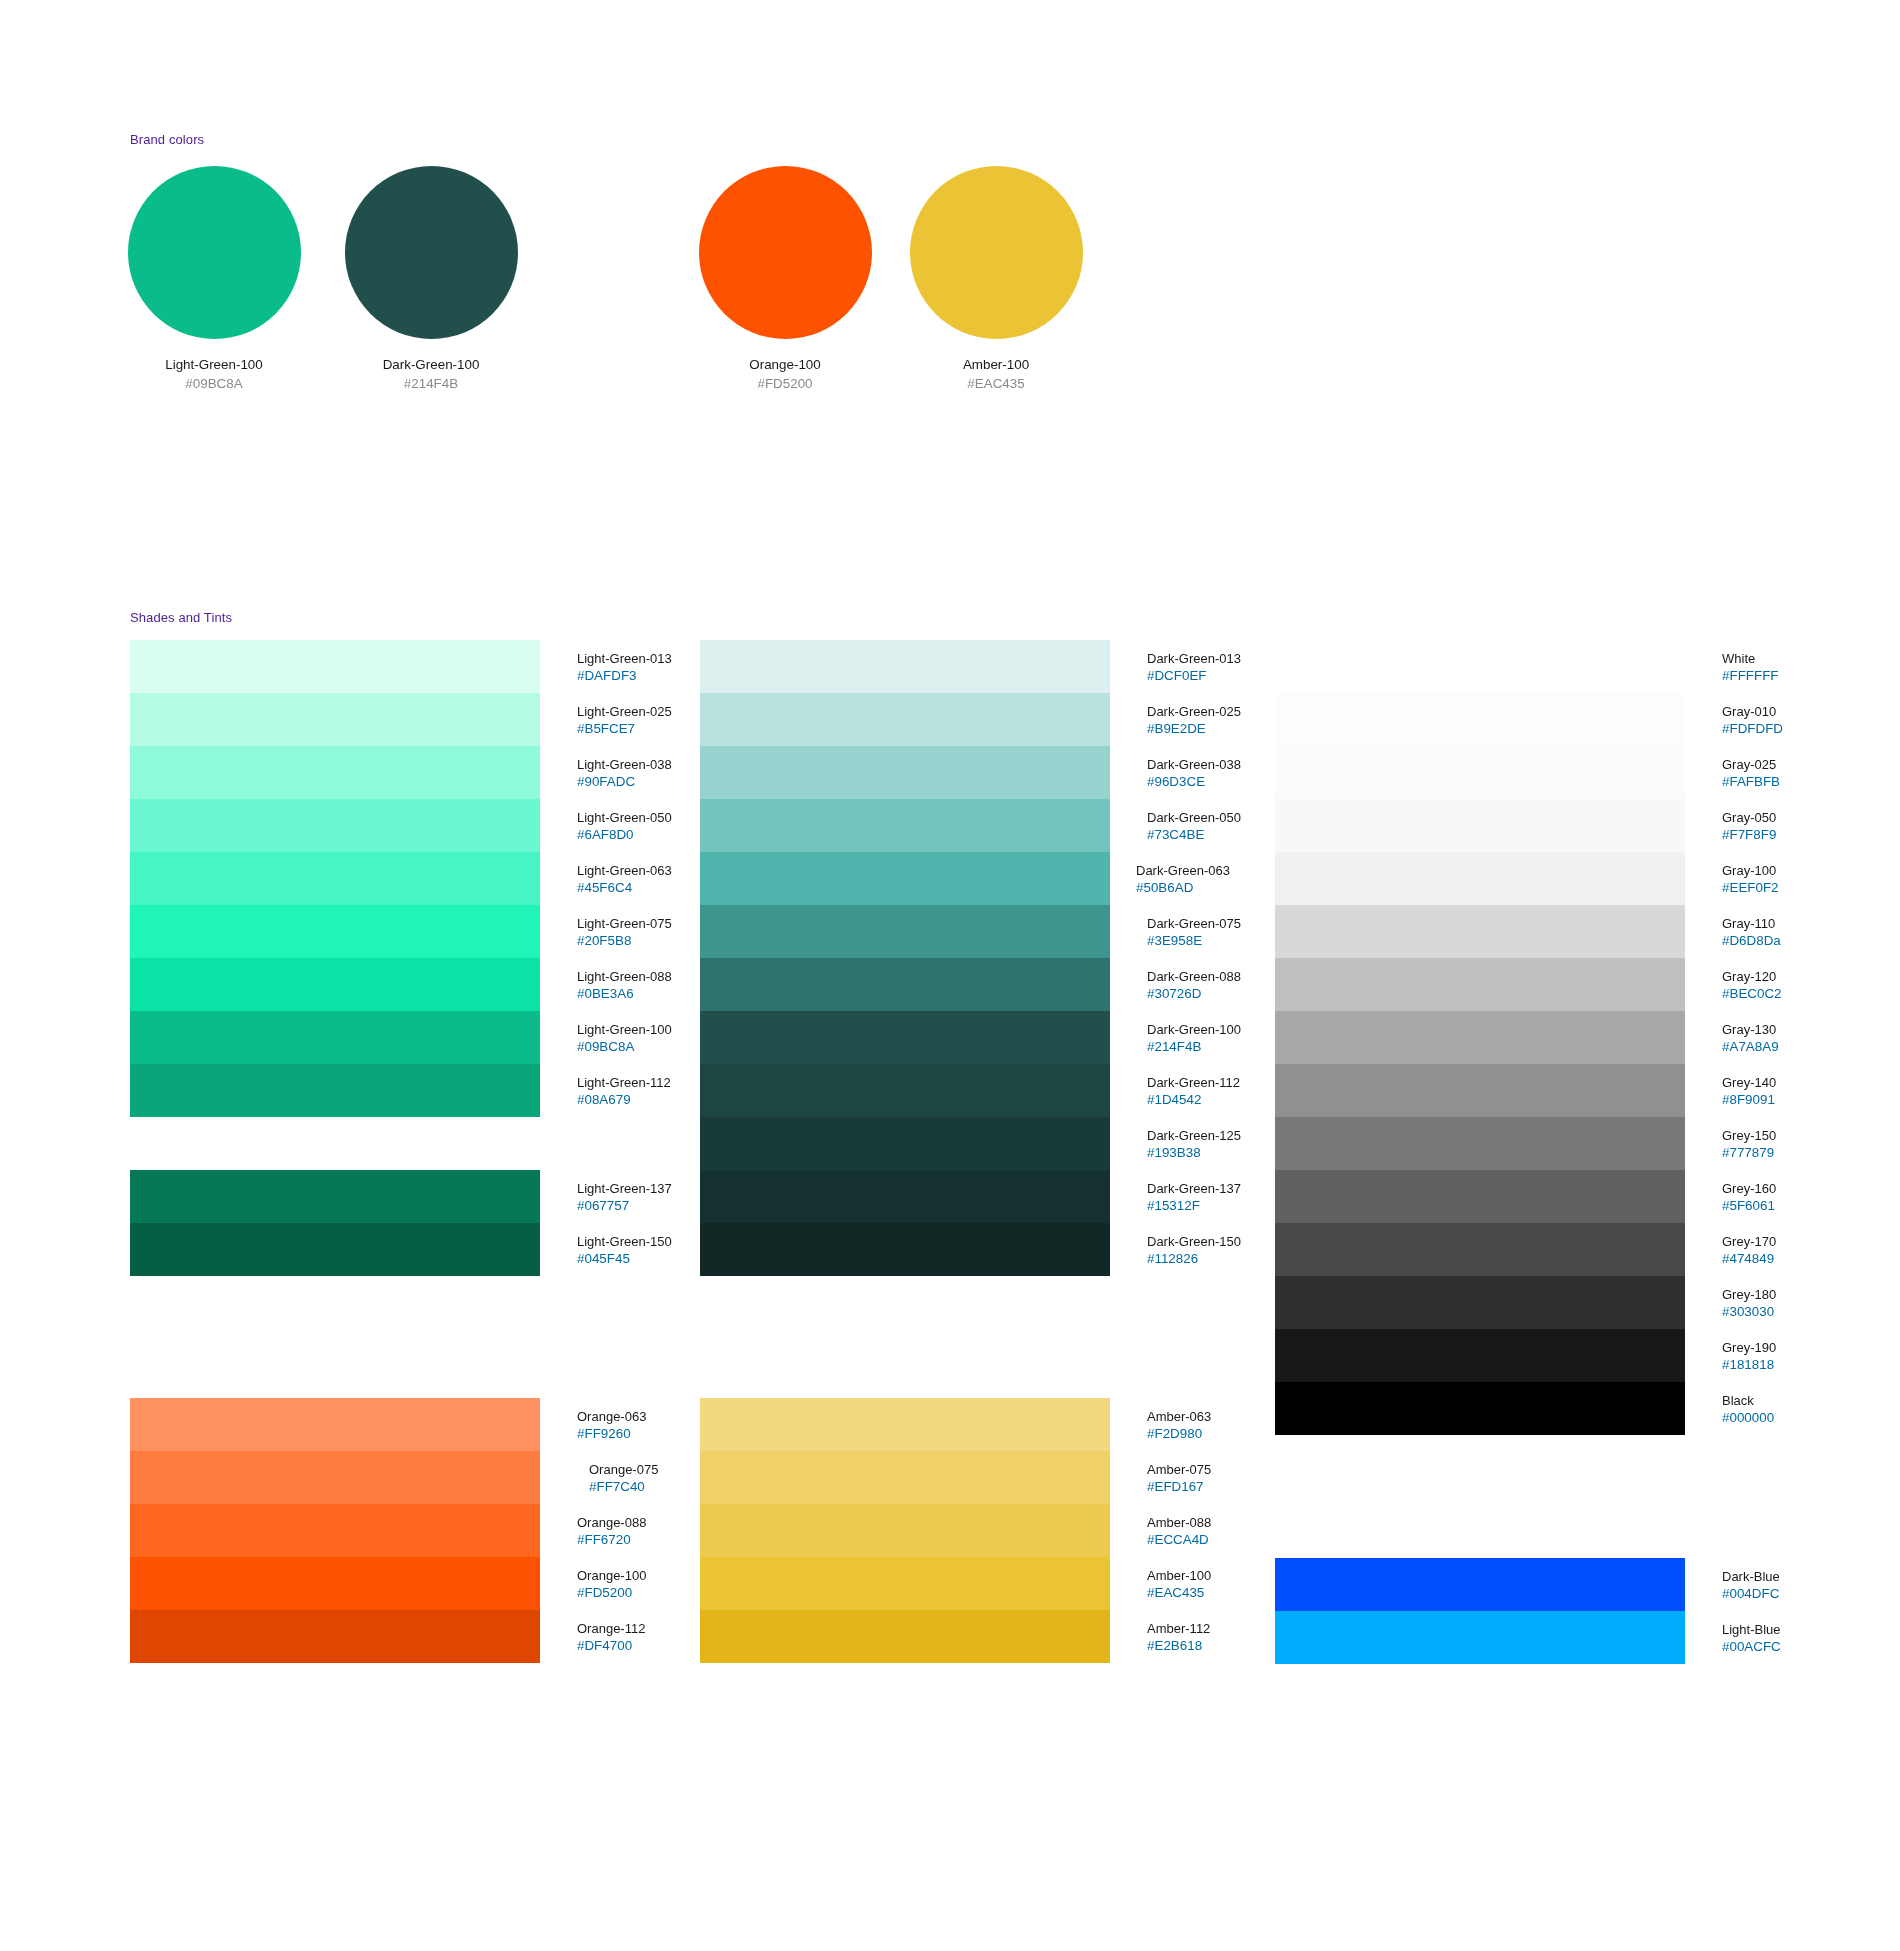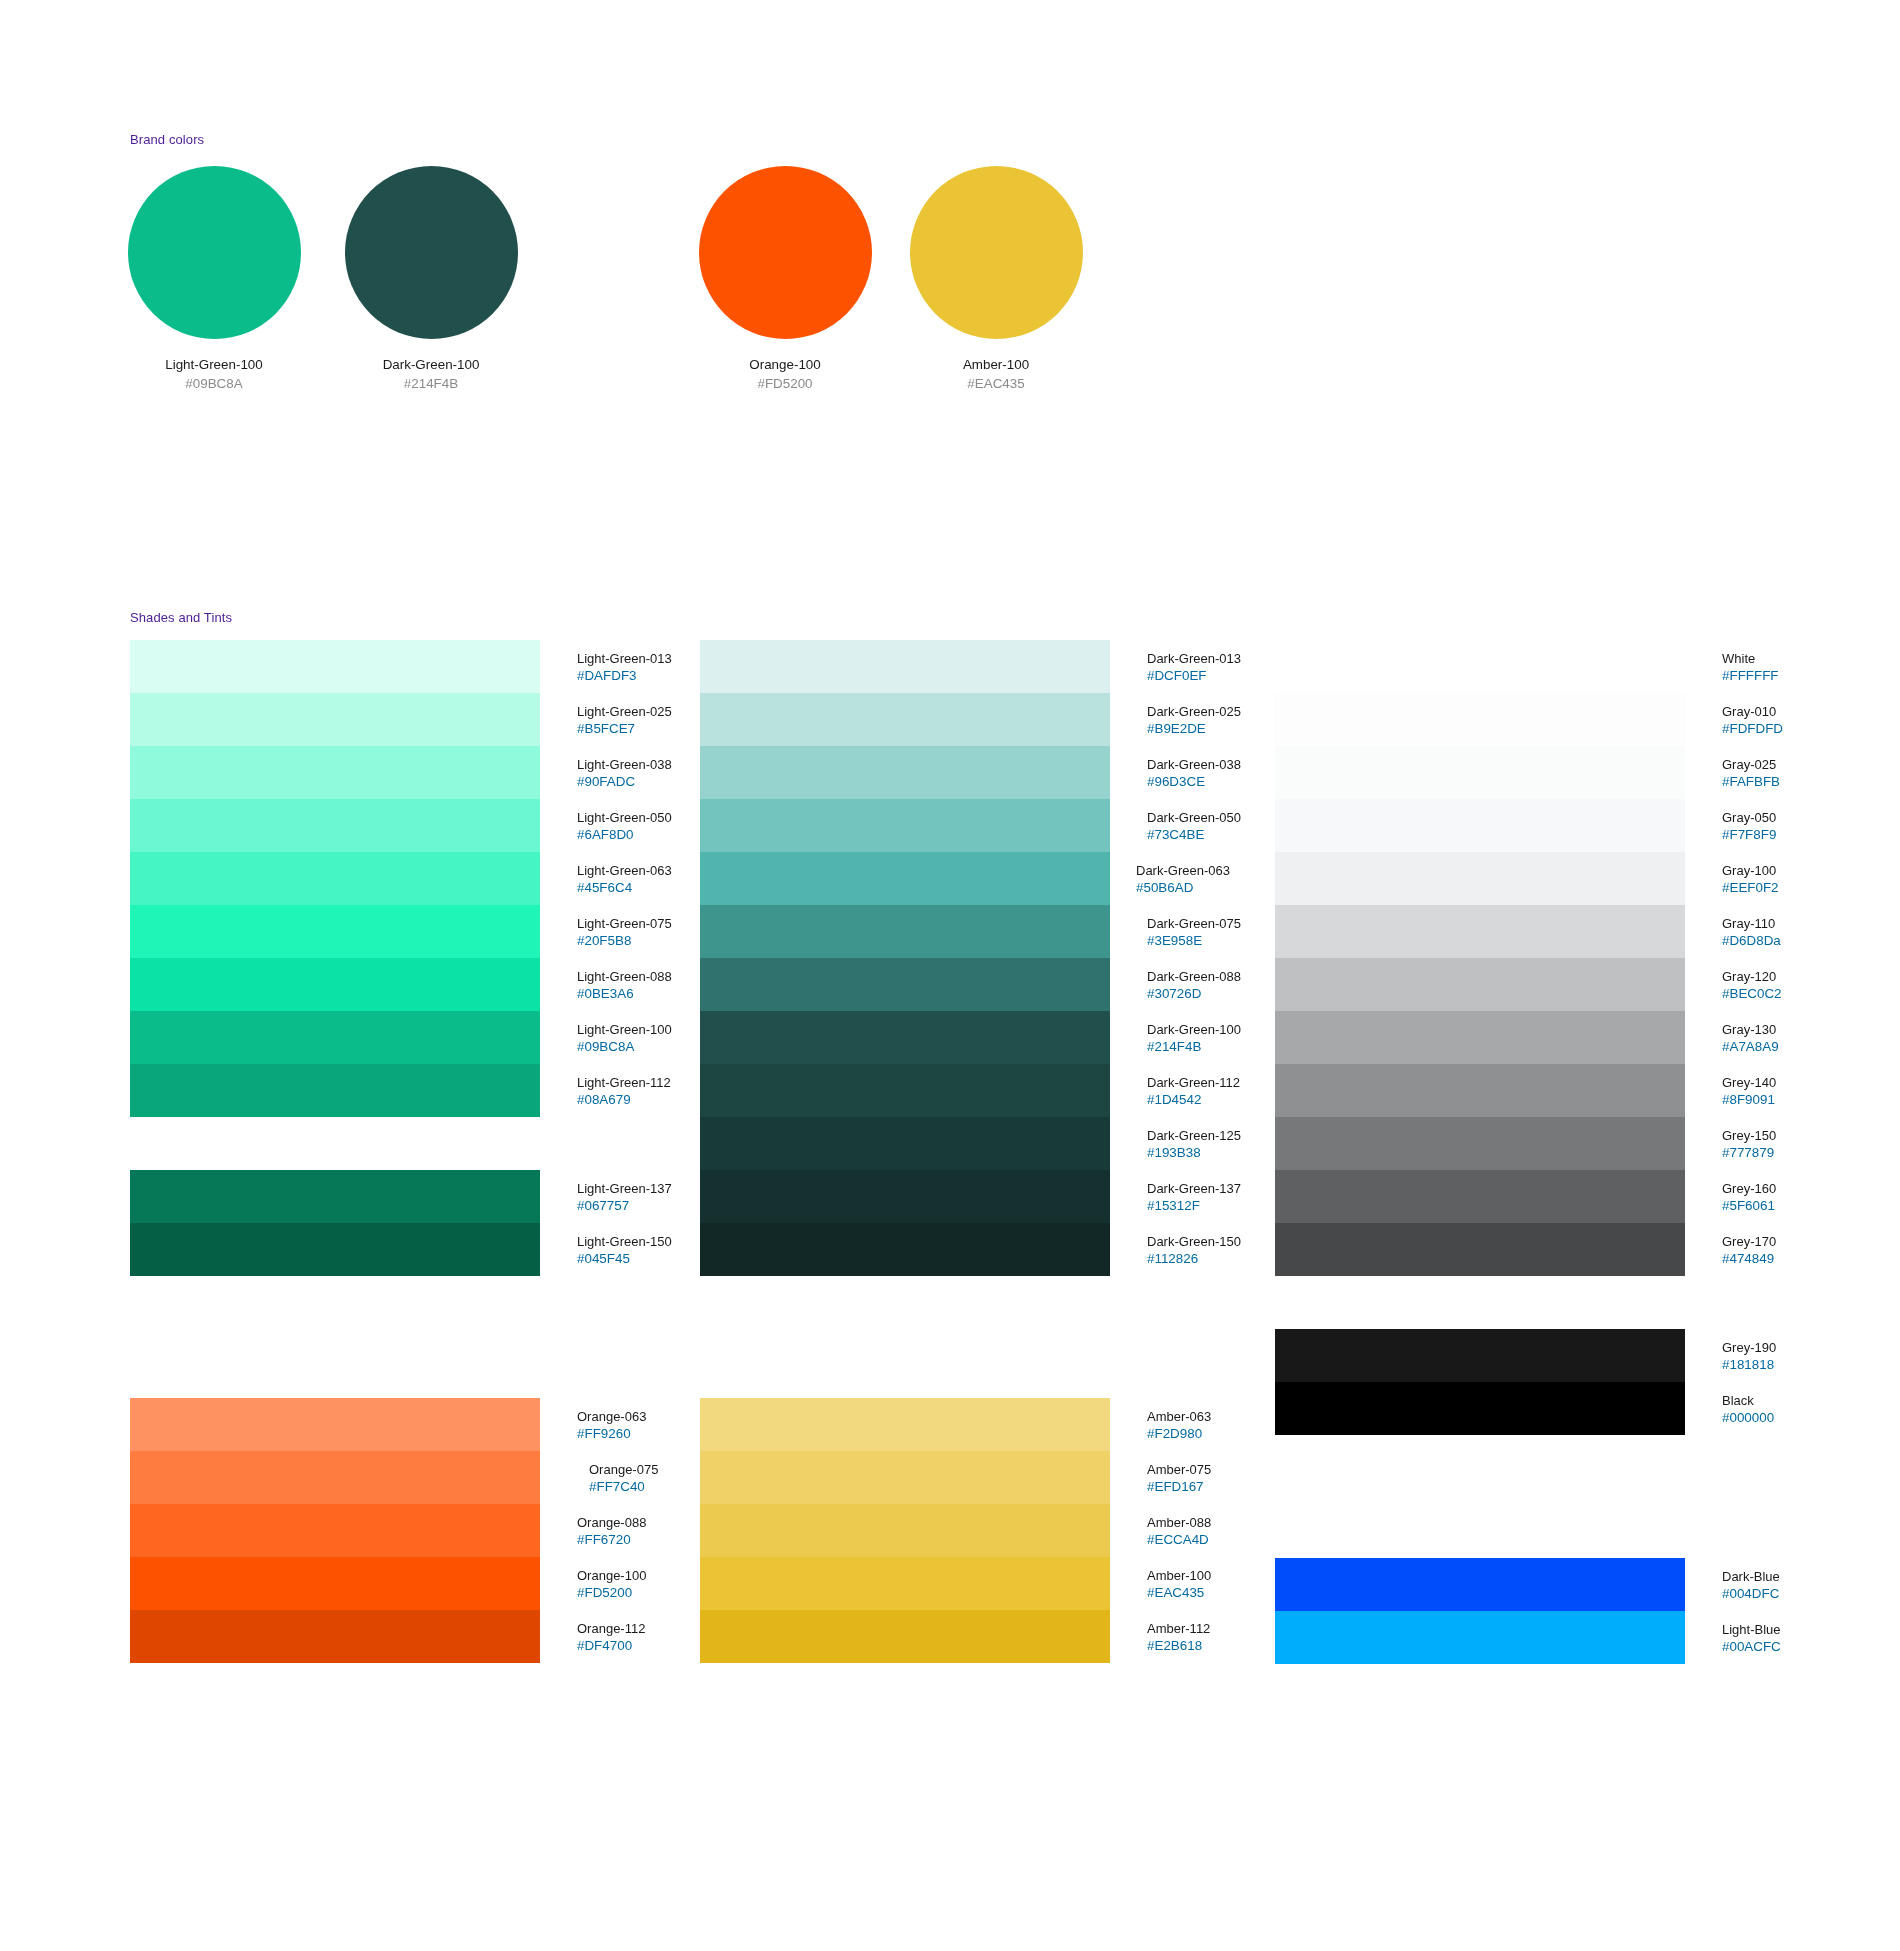--- a/index.html
+++ b/index.html
@@ -371,20 +371,27 @@
         <span class="swatch-hex">#5F6061</span>
       </div>
     </div>
     <div class="swatch-row" style="position: absolute; left: 0px; top: 583px; width: 100%; height: 53px;">
       <div class="swatch-chip" style="width: 410px; background: rgb(71, 72, 73);"></div>
       <div class="swatch-label" style="left: 447px;">
         <span class="swatch-name">Grey-170</span>
         <span class="swatch-hex">#474849</span>
       </div>
     </div>
+    <div class="swatch-row" style="position: absolute; left: 0px; top: 636px; width: 100%; height: 53px;">
+      <div class="swatch-chip" style="width: 410px; background: rgb(48, 48, 48);"></div>
+      <div class="swatch-label" style="left: 447px;">
+        <span class="swatch-name">Grey-180</span>
+        <span class="swatch-hex">#303030</span>
+      </div>
+    </div>
     <div class="swatch-row" style="position: absolute; left: 0px; top: 689px; width: 100%; height: 53px;">
       <div class="swatch-chip" style="width: 410px; background: rgb(24, 24, 24);"></div>
       <div class="swatch-label" style="left: 447px;">
         <span class="swatch-name">Grey-190</span>
         <span class="swatch-hex">#181818</span>
       </div>
     </div>
     <div class="swatch-row" style="position: absolute; left: 0px; top: 742px; width: 100%; height: 53px;">
       <div class="swatch-chip" style="width: 410px; background: rgb(0, 0, 0);"></div>
       <div class="swatch-label" style="left: 447px;">

